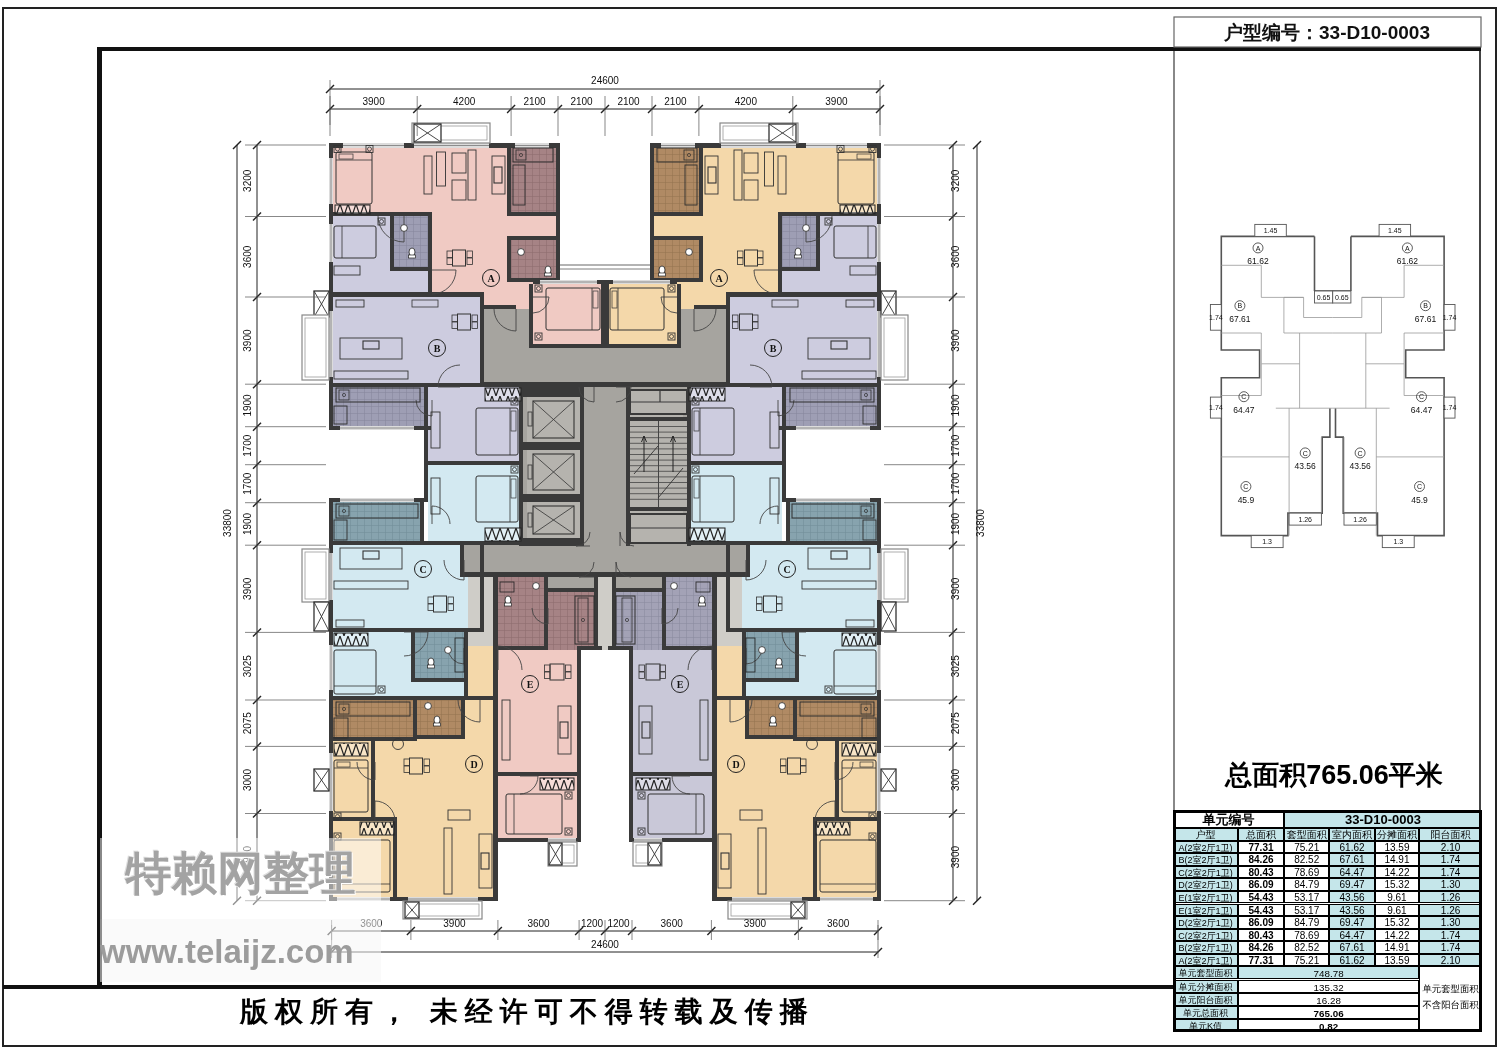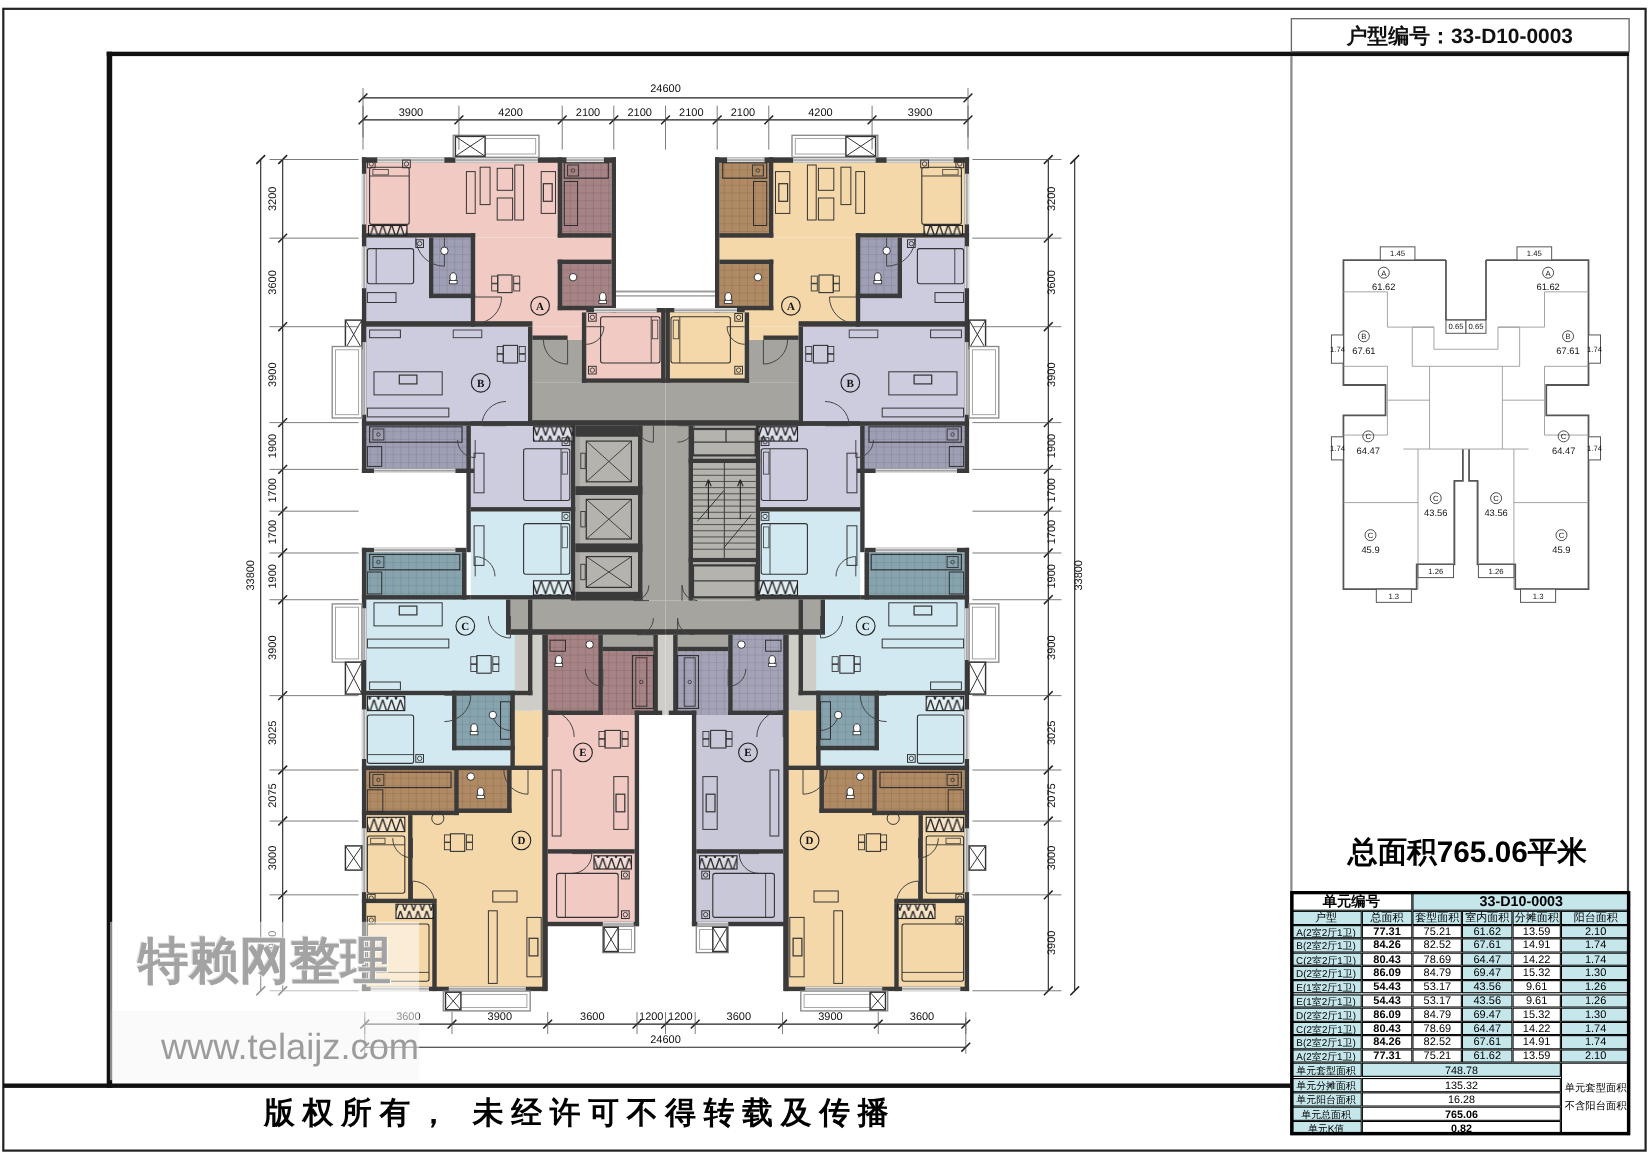--- a/index.html
+++ b/index.html
@@ -850,14 +850,14 @@
 <text x="1334" y="784" font-size="27" font-weight="bold" text-anchor="middle" fill="#000">总面积765.06平米</text>
 </svg>
 <div style="position:absolute;left:1173.0px;top:810.0px;width:111.0px;height:18.1px;background:#fff;border:1px solid #000;box-sizing:border-box;font-size:13px;font-weight:bold;text-align:center;line-height:18.1px;overflow:hidden;">单元编号</div><div style="position:absolute;left:1284.0px;top:810.0px;width:198.0px;height:18.1px;background:#c5e6ea;border:1px solid #000;box-sizing:border-box;font-size:13px;font-weight:bold;text-align:center;line-height:18.1px;overflow:hidden;">33-D10-0003</div><div style="position:absolute;left:1173.0px;top:828.1px;width:65.0px;height:12.5px;background:#c5e6ea;border:1px solid #000;box-sizing:border-box;font-size:10px;font-weight:normal;text-align:center;line-height:12.5px;overflow:hidden;">户型</div><div style="position:absolute;left:1238.0px;top:828.1px;width:46.0px;height:12.5px;background:#c5e6ea;border:1px solid #000;box-sizing:border-box;font-size:10px;font-weight:normal;text-align:center;line-height:12.5px;overflow:hidden;">总面积</div><div style="position:absolute;left:1284.0px;top:828.1px;width:45.4px;height:12.5px;background:#c5e6ea;border:1px solid #000;box-sizing:border-box;font-size:10px;font-weight:normal;text-align:center;line-height:12.5px;overflow:hidden;">套型面积</div><div style="position:absolute;left:1329.4px;top:828.1px;width:45.3px;height:12.5px;background:#c5e6ea;border:1px solid #000;box-sizing:border-box;font-size:10px;font-weight:normal;text-align:center;line-height:12.5px;overflow:hidden;">室内面积</div><div style="position:absolute;left:1374.7px;top:828.1px;width:44.5px;height:12.5px;background:#c5e6ea;border:1px solid #000;box-sizing:border-box;font-size:10px;font-weight:normal;text-align:center;line-height:12.5px;overflow:hidden;">分摊面积</div><div style="position:absolute;left:1419.2px;top:828.1px;width:62.8px;height:12.5px;background:#c5e6ea;border:1px solid #000;box-sizing:border-box;font-size:10px;font-weight:normal;text-align:center;line-height:12.5px;overflow:hidden;">阳台面积</div><div style="position:absolute;left:1173.0px;top:840.6px;width:65.0px;height:12.6px;background:#c5e6ea;border:1px solid #000;box-sizing:border-box;font-size:9px;font-weight:normal;text-align:center;line-height:12.6px;overflow:hidden;">A(2室2厅1卫)</div><div style="position:absolute;left:1238.0px;top:840.6px;width:46.0px;height:12.6px;background:#fff;border:1px solid #000;box-sizing:border-box;font-size:10px;font-weight:bold;text-align:center;line-height:12.6px;overflow:hidden;">77.31</div><div style="position:absolute;left:1284.0px;top:840.6px;width:45.4px;height:12.6px;background:#fff;border:1px solid #000;box-sizing:border-box;font-size:10px;font-weight:normal;text-align:center;line-height:12.6px;overflow:hidden;">75.21</div><div style="position:absolute;left:1329.4px;top:840.6px;width:45.3px;height:12.6px;background:#c5e6ea;border:1px solid #000;box-sizing:border-box;font-size:10px;font-weight:normal;text-align:center;line-height:12.6px;overflow:hidden;">61.62</div><div style="position:absolute;left:1374.7px;top:840.6px;width:44.5px;height:12.6px;background:#fff;border:1px solid #000;box-sizing:border-box;font-size:10px;font-weight:normal;text-align:center;line-height:12.6px;overflow:hidden;">13.59</div><div style="position:absolute;left:1419.2px;top:840.6px;width:62.8px;height:12.6px;background:#c5e6ea;border:1px solid #000;box-sizing:border-box;font-size:10px;font-weight:normal;text-align:center;line-height:12.6px;overflow:hidden;">2.10</div><div style="position:absolute;left:1173.0px;top:853.2px;width:65.0px;height:12.6px;background:#c5e6ea;border:1px solid #000;box-sizing:border-box;font-size:9px;font-weight:normal;text-align:center;line-height:12.6px;overflow:hidden;">B(2室2厅1卫)</div><div style="position:absolute;left:1238.0px;top:853.2px;width:46.0px;height:12.6px;background:#fff;border:1px solid #000;box-sizing:border-box;font-size:10px;font-weight:bold;text-align:center;line-height:12.6px;overflow:hidden;">84.26</div><div style="position:absolute;left:1284.0px;top:853.2px;width:45.4px;height:12.6px;background:#fff;border:1px solid #000;box-sizing:border-box;font-size:10px;font-weight:normal;text-align:center;line-height:12.6px;overflow:hidden;">82.52</div><div style="position:absolute;left:1329.4px;top:853.2px;width:45.3px;height:12.6px;background:#c5e6ea;border:1px solid #000;box-sizing:border-box;font-size:10px;font-weight:normal;text-align:center;line-height:12.6px;overflow:hidden;">67.61</div><div style="position:absolute;left:1374.7px;top:853.2px;width:44.5px;height:12.6px;background:#fff;border:1px solid #000;box-sizing:border-box;font-size:10px;font-weight:normal;text-align:center;line-height:12.6px;overflow:hidden;">14.91</div><div style="position:absolute;left:1419.2px;top:853.2px;width:62.8px;height:12.6px;background:#c5e6ea;border:1px solid #000;box-sizing:border-box;font-size:10px;font-weight:normal;text-align:center;line-height:12.6px;overflow:hidden;">1.74</div><div style="position:absolute;left:1173.0px;top:865.7px;width:65.0px;height:12.6px;background:#c5e6ea;border:1px solid #000;box-sizing:border-box;font-size:9px;font-weight:normal;text-align:center;line-height:12.6px;overflow:hidden;">C(2室2厅1卫)</div><div style="position:absolute;left:1238.0px;top:865.7px;width:46.0px;height:12.6px;background:#fff;border:1px solid #000;box-sizing:border-box;font-size:10px;font-weight:bold;text-align:center;line-height:12.6px;overflow:hidden;">80.43</div><div style="position:absolute;left:1284.0px;top:865.7px;width:45.4px;height:12.6px;background:#fff;border:1px solid #000;box-sizing:border-box;font-size:10px;font-weight:normal;text-align:center;line-height:12.6px;overflow:hidden;">78.69</div><div style="position:absolute;left:1329.4px;top:865.7px;width:45.3px;height:12.6px;background:#c5e6ea;border:1px solid #000;box-sizing:border-box;font-size:10px;font-weight:normal;text-align:center;line-height:12.6px;overflow:hidden;">64.47</div><div style="position:absolute;left:1374.7px;top:865.7px;width:44.5px;height:12.6px;background:#fff;border:1px solid #000;box-sizing:border-box;font-size:10px;font-weight:normal;text-align:center;line-height:12.6px;overflow:hidden;">14.22</div><div style="position:absolute;left:1419.2px;top:865.7px;width:62.8px;height:12.6px;background:#c5e6ea;border:1px solid #000;box-sizing:border-box;font-size:10px;font-weight:normal;text-align:center;line-height:12.6px;overflow:hidden;">1.74</div><div style="position:absolute;left:1173.0px;top:878.3px;width:65.0px;height:12.6px;background:#c5e6ea;border:1px solid #000;box-sizing:border-box;font-size:9px;font-weight:normal;text-align:center;line-height:12.6px;overflow:hidden;">D(2室2厅1卫)</div><div style="position:absolute;left:1238.0px;top:878.3px;width:46.0px;height:12.6px;background:#fff;border:1px solid #000;box-sizing:border-box;font-size:10px;font-weight:bold;text-align:center;line-height:12.6px;overflow:hidden;">86.09</div><div style="position:absolute;left:1284.0px;top:878.3px;width:45.4px;height:12.6px;background:#fff;border:1px solid #000;box-sizing:border-box;font-size:10px;font-weight:normal;text-align:center;line-height:12.6px;overflow:hidden;">84.79</div><div style="position:absolute;left:1329.4px;top:878.3px;width:45.3px;height:12.6px;background:#c5e6ea;border:1px solid #000;box-sizing:border-box;font-size:10px;font-weight:normal;text-align:center;line-height:12.6px;overflow:hidden;">69.47</div><div style="position:absolute;left:1374.7px;top:878.3px;width:44.5px;height:12.6px;background:#fff;border:1px solid #000;box-sizing:border-box;font-size:10px;font-weight:normal;text-align:center;line-height:12.6px;overflow:hidden;">15.32</div><div style="position:absolute;left:1419.2px;top:878.3px;width:62.8px;height:12.6px;background:#c5e6ea;border:1px solid #000;box-sizing:border-box;font-size:10px;font-weight:normal;text-align:center;line-height:12.6px;overflow:hidden;">1.30</div><div style="position:absolute;left:1173.0px;top:890.9px;width:65.0px;height:12.6px;background:#c5e6ea;border:1px solid #000;box-sizing:border-box;font-size:9px;font-weight:normal;text-align:center;line-height:12.6px;overflow:hidden;">E(1室2厅1卫)</div><div style="position:absolute;left:1238.0px;top:890.9px;width:46.0px;height:12.6px;background:#fff;border:1px solid #000;box-sizing:border-box;font-size:10px;font-weight:bold;text-align:center;line-height:12.6px;overflow:hidden;">54.43</div><div style="position:absolute;left:1284.0px;top:890.9px;width:45.4px;height:12.6px;background:#fff;border:1px solid #000;box-sizing:border-box;font-size:10px;font-weight:normal;text-align:center;line-height:12.6px;overflow:hidden;">53.17</div><div style="position:absolute;left:1329.4px;top:890.9px;width:45.3px;height:12.6px;background:#c5e6ea;border:1px solid #000;box-sizing:border-box;font-size:10px;font-weight:normal;text-align:center;line-height:12.6px;overflow:hidden;">43.56</div><div style="position:absolute;left:1374.7px;top:890.9px;width:44.5px;height:12.6px;background:#fff;border:1px solid #000;box-sizing:border-box;font-size:10px;font-weight:normal;text-align:center;line-height:12.6px;overflow:hidden;">9.61</div><div style="position:absolute;left:1419.2px;top:890.9px;width:62.8px;height:12.6px;background:#c5e6ea;border:1px solid #000;box-sizing:border-box;font-size:10px;font-weight:normal;text-align:center;line-height:12.6px;overflow:hidden;">1.26</div><div style="position:absolute;left:1173.0px;top:903.5px;width:65.0px;height:12.6px;background:#c5e6ea;border:1px solid #000;box-sizing:border-box;font-size:9px;font-weight:normal;text-align:center;line-height:12.6px;overflow:hidden;">E(1室2厅1卫)</div><div style="position:absolute;left:1238.0px;top:903.5px;width:46.0px;height:12.6px;background:#fff;border:1px solid #000;box-sizing:border-box;font-size:10px;font-weight:bold;text-align:center;line-height:12.6px;overflow:hidden;">54.43</div><div style="position:absolute;left:1284.0px;top:903.5px;width:45.4px;height:12.6px;background:#fff;border:1px solid #000;box-sizing:border-box;font-size:10px;font-weight:normal;text-align:center;line-height:12.6px;overflow:hidden;">53.17</div><div style="position:absolute;left:1329.4px;top:903.5px;width:45.3px;height:12.6px;background:#c5e6ea;border:1px solid #000;box-sizing:border-box;font-size:10px;font-weight:normal;text-align:center;line-height:12.6px;overflow:hidden;">43.56</div><div style="position:absolute;left:1374.7px;top:903.5px;width:44.5px;height:12.6px;background:#fff;border:1px solid #000;box-sizing:border-box;font-size:10px;font-weight:normal;text-align:center;line-height:12.6px;overflow:hidden;">9.61</div><div style="position:absolute;left:1419.2px;top:903.5px;width:62.8px;height:12.6px;background:#c5e6ea;border:1px solid #000;box-sizing:border-box;font-size:10px;font-weight:normal;text-align:center;line-height:12.6px;overflow:hidden;">1.26</div><div style="position:absolute;left:1173.0px;top:916.0px;width:65.0px;height:12.6px;background:#c5e6ea;border:1px solid #000;box-sizing:border-box;font-size:9px;font-weight:normal;text-align:center;line-height:12.6px;overflow:hidden;">D(2室2厅1卫)</div><div style="position:absolute;left:1238.0px;top:916.0px;width:46.0px;height:12.6px;background:#fff;border:1px solid #000;box-sizing:border-box;font-size:10px;font-weight:bold;text-align:center;line-height:12.6px;overflow:hidden;">86.09</div><div style="position:absolute;left:1284.0px;top:916.0px;width:45.4px;height:12.6px;background:#fff;border:1px solid #000;box-sizing:border-box;font-size:10px;font-weight:normal;text-align:center;line-height:12.6px;overflow:hidden;">84.79</div><div style="position:absolute;left:1329.4px;top:916.0px;width:45.3px;height:12.6px;background:#c5e6ea;border:1px solid #000;box-sizing:border-box;font-size:10px;font-weight:normal;text-align:center;line-height:12.6px;overflow:hidden;">69.47</div><div style="position:absolute;left:1374.7px;top:916.0px;width:44.5px;height:12.6px;background:#fff;border:1px solid #000;box-sizing:border-box;font-size:10px;font-weight:normal;text-align:center;line-height:12.6px;overflow:hidden;">15.32</div><div style="position:absolute;left:1419.2px;top:916.0px;width:62.8px;height:12.6px;background:#c5e6ea;border:1px solid #000;box-sizing:border-box;font-size:10px;font-weight:normal;text-align:center;line-height:12.6px;overflow:hidden;">1.30</div><div style="position:absolute;left:1173.0px;top:928.6px;width:65.0px;height:12.6px;background:#c5e6ea;border:1px solid #000;box-sizing:border-box;font-size:9px;font-weight:normal;text-align:center;line-height:12.6px;overflow:hidden;">C(2室2厅1卫)</div><div style="position:absolute;left:1238.0px;top:928.6px;width:46.0px;height:12.6px;background:#fff;border:1px solid #000;box-sizing:border-box;font-size:10px;font-weight:bold;text-align:center;line-height:12.6px;overflow:hidden;">80.43</div><div style="position:absolute;left:1284.0px;top:928.6px;width:45.4px;height:12.6px;background:#fff;border:1px solid #000;box-sizing:border-box;font-size:10px;font-weight:normal;text-align:center;line-height:12.6px;overflow:hidden;">78.69</div><div style="position:absolute;left:1329.4px;top:928.6px;width:45.3px;height:12.6px;background:#c5e6ea;border:1px solid #000;box-sizing:border-box;font-size:10px;font-weight:normal;text-align:center;line-height:12.6px;overflow:hidden;">64.47</div><div style="position:absolute;left:1374.7px;top:928.6px;width:44.5px;height:12.6px;background:#fff;border:1px solid #000;box-sizing:border-box;font-size:10px;font-weight:normal;text-align:center;line-height:12.6px;overflow:hidden;">14.22</div><div style="position:absolute;left:1419.2px;top:928.6px;width:62.8px;height:12.6px;background:#c5e6ea;border:1px solid #000;box-sizing:border-box;font-size:10px;font-weight:normal;text-align:center;line-height:12.6px;overflow:hidden;">1.74</div><div style="position:absolute;left:1173.0px;top:941.2px;width:65.0px;height:12.6px;background:#c5e6ea;border:1px solid #000;box-sizing:border-box;font-size:9px;font-weight:normal;text-align:center;line-height:12.6px;overflow:hidden;">B(2室2厅1卫)</div><div style="position:absolute;left:1238.0px;top:941.2px;width:46.0px;height:12.6px;background:#fff;border:1px solid #000;box-sizing:border-box;font-size:10px;font-weight:bold;text-align:center;line-height:12.6px;overflow:hidden;">84.26</div><div style="position:absolute;left:1284.0px;top:941.2px;width:45.4px;height:12.6px;background:#fff;border:1px solid #000;box-sizing:border-box;font-size:10px;font-weight:normal;text-align:center;line-height:12.6px;overflow:hidden;">82.52</div><div style="position:absolute;left:1329.4px;top:941.2px;width:45.3px;height:12.6px;background:#c5e6ea;border:1px solid #000;box-sizing:border-box;font-size:10px;font-weight:normal;text-align:center;line-height:12.6px;overflow:hidden;">67.61</div><div style="position:absolute;left:1374.7px;top:941.2px;width:44.5px;height:12.6px;background:#fff;border:1px solid #000;box-sizing:border-box;font-size:10px;font-weight:normal;text-align:center;line-height:12.6px;overflow:hidden;">14.91</div><div style="position:absolute;left:1419.2px;top:941.2px;width:62.8px;height:12.6px;background:#c5e6ea;border:1px solid #000;box-sizing:border-box;font-size:10px;font-weight:normal;text-align:center;line-height:12.6px;overflow:hidden;">1.74</div><div style="position:absolute;left:1173.0px;top:953.7px;width:65.0px;height:12.6px;background:#c5e6ea;border:1px solid #000;box-sizing:border-box;font-size:9px;font-weight:normal;text-align:center;line-height:12.6px;overflow:hidden;">A(2室2厅1卫)</div><div style="position:absolute;left:1238.0px;top:953.7px;width:46.0px;height:12.6px;background:#fff;border:1px solid #000;box-sizing:border-box;font-size:10px;font-weight:bold;text-align:center;line-height:12.6px;overflow:hidden;">77.31</div><div style="position:absolute;left:1284.0px;top:953.7px;width:45.4px;height:12.6px;background:#fff;border:1px solid #000;box-sizing:border-box;font-size:10px;font-weight:normal;text-align:center;line-height:12.6px;overflow:hidden;">75.21</div><div style="position:absolute;left:1329.4px;top:953.7px;width:45.3px;height:12.6px;background:#c5e6ea;border:1px solid #000;box-sizing:border-box;font-size:10px;font-weight:normal;text-align:center;line-height:12.6px;overflow:hidden;">61.62</div><div style="position:absolute;left:1374.7px;top:953.7px;width:44.5px;height:12.6px;background:#fff;border:1px solid #000;box-sizing:border-box;font-size:10px;font-weight:normal;text-align:center;line-height:12.6px;overflow:hidden;">13.59</div><div style="position:absolute;left:1419.2px;top:953.7px;width:62.8px;height:12.6px;background:#c5e6ea;border:1px solid #000;box-sizing:border-box;font-size:10px;font-weight:normal;text-align:center;line-height:12.6px;overflow:hidden;">2.10</div><div style="position:absolute;left:1173.0px;top:966.3px;width:65.0px;height:13.2px;background:#c5e6ea;border:1px solid #000;box-sizing:border-box;font-size:9px;font-weight:normal;text-align:center;line-height:13.2px;overflow:hidden;">单元套型面积</div><div style="position:absolute;left:1238.0px;top:966.3px;width:181.2px;height:13.2px;background:#c5e6ea;border:1px solid #000;box-sizing:border-box;font-size:9.8px;font-weight:normal;text-align:center;line-height:13.2px;overflow:hidden;">748.78</div><div style="position:absolute;left:1173.0px;top:979.5px;width:65.0px;height:13.2px;background:#c5e6ea;border:1px solid #000;box-sizing:border-box;font-size:9px;font-weight:normal;text-align:center;line-height:13.2px;overflow:hidden;">单元分摊面积</div><div style="position:absolute;left:1238.0px;top:979.5px;width:181.2px;height:13.2px;background:#fff;border:1px solid #000;box-sizing:border-box;font-size:9.8px;font-weight:normal;text-align:center;line-height:13.2px;overflow:hidden;">135.32</div><div style="position:absolute;left:1173.0px;top:992.7px;width:65.0px;height:13.2px;background:#c5e6ea;border:1px solid #000;box-sizing:border-box;font-size:9px;font-weight:normal;text-align:center;line-height:13.2px;overflow:hidden;">单元阳台面积</div><div style="position:absolute;left:1238.0px;top:992.7px;width:181.2px;height:13.2px;background:#fff;border:1px solid #000;box-sizing:border-box;font-size:9.8px;font-weight:normal;text-align:center;line-height:13.2px;overflow:hidden;">16.28</div><div style="position:absolute;left:1173.0px;top:1005.9px;width:65.0px;height:13.2px;background:#c5e6ea;border:1px solid #000;box-sizing:border-box;font-size:9px;font-weight:normal;text-align:center;line-height:13.2px;overflow:hidden;">单元总面积</div><div style="position:absolute;left:1238.0px;top:1005.9px;width:181.2px;height:13.2px;background:#fff;border:1px solid #000;box-sizing:border-box;font-size:9.8px;font-weight:bold;text-align:center;line-height:13.2px;overflow:hidden;">765.06</div><div style="position:absolute;left:1173.0px;top:1019.1px;width:65.0px;height:13.2px;background:#c5e6ea;border:1px solid #000;box-sizing:border-box;font-size:9px;font-weight:normal;text-align:center;line-height:13.2px;overflow:hidden;">单元K值</div><div style="position:absolute;left:1238.0px;top:1019.1px;width:181.2px;height:13.2px;background:#fff;border:1px solid #000;box-sizing:border-box;font-size:9.8px;font-weight:bold;text-align:center;line-height:13.2px;overflow:hidden;">0.82</div><div style="position:absolute;left:1419.2px;top:966.3px;width:62.8px;height:66.0px;background:#fff;border:1px solid #000;box-sizing:border-box;font-size:9.4px;font-weight:normal;text-align:center;line-height:16px;overflow:hidden;">
     <div style="margin-top:14px">单元套型面积<br>不含阳台面积</div>
   </div><div style="position:absolute;left:1173px;top:810px;width:309px;height:222.3px;border:3px solid #000;box-sizing:border-box;"></div>
 <div style="position:absolute;left:100px;top:838px;width:281px;height:81px;background:rgba(255,255,255,0.5);"></div>
 <div style="position:absolute;left:100px;top:919px;width:281px;height:63px;background:rgba(245,245,245,0.55);"></div>
 
 <div style="position:absolute;left:100px;top:843px;width:281px;text-align:center;font-size:46px;font-weight:bold;color:#a3a3a3;letter-spacing:0px;white-space:nowrap;text-shadow:1px 1px 0 #fff,-1px -1px 0 #ddd;">特赖网整理</div>
 
-<div style="position:absolute;left:100px;top:933px;width:281px;text-align:right;font-size:33px;font-weight:normal;color:#9c9c9c;white-space:nowrap;">www.telaijz.com</div>
+<div style="position:absolute;left:100px;top:933px;width:281px;text-align:left;font-size:33px;font-weight:bold;color:#9c9c9c;white-space:nowrap;">www.telaijz.com</div>
 
 <div style="position:absolute;left:240px;top:993px;width:700px;font-size:28px;font-weight:bold;color:#000;letter-spacing:7px;">版权所有，&nbsp;未经许可不得转载及传播</div>
 </body></html>

